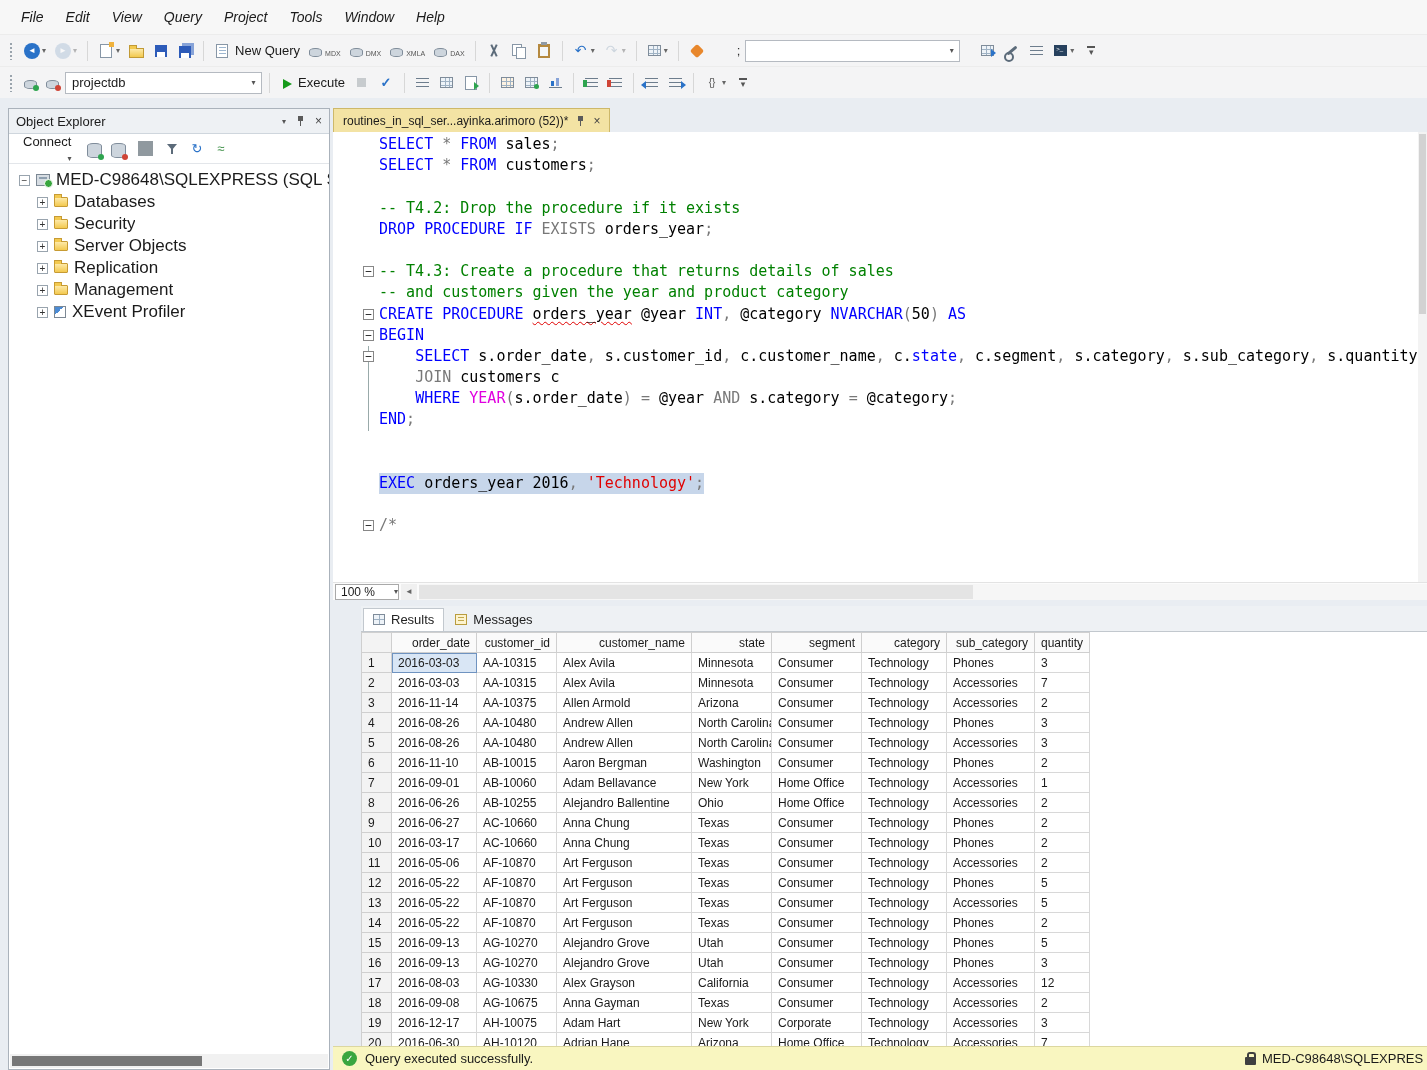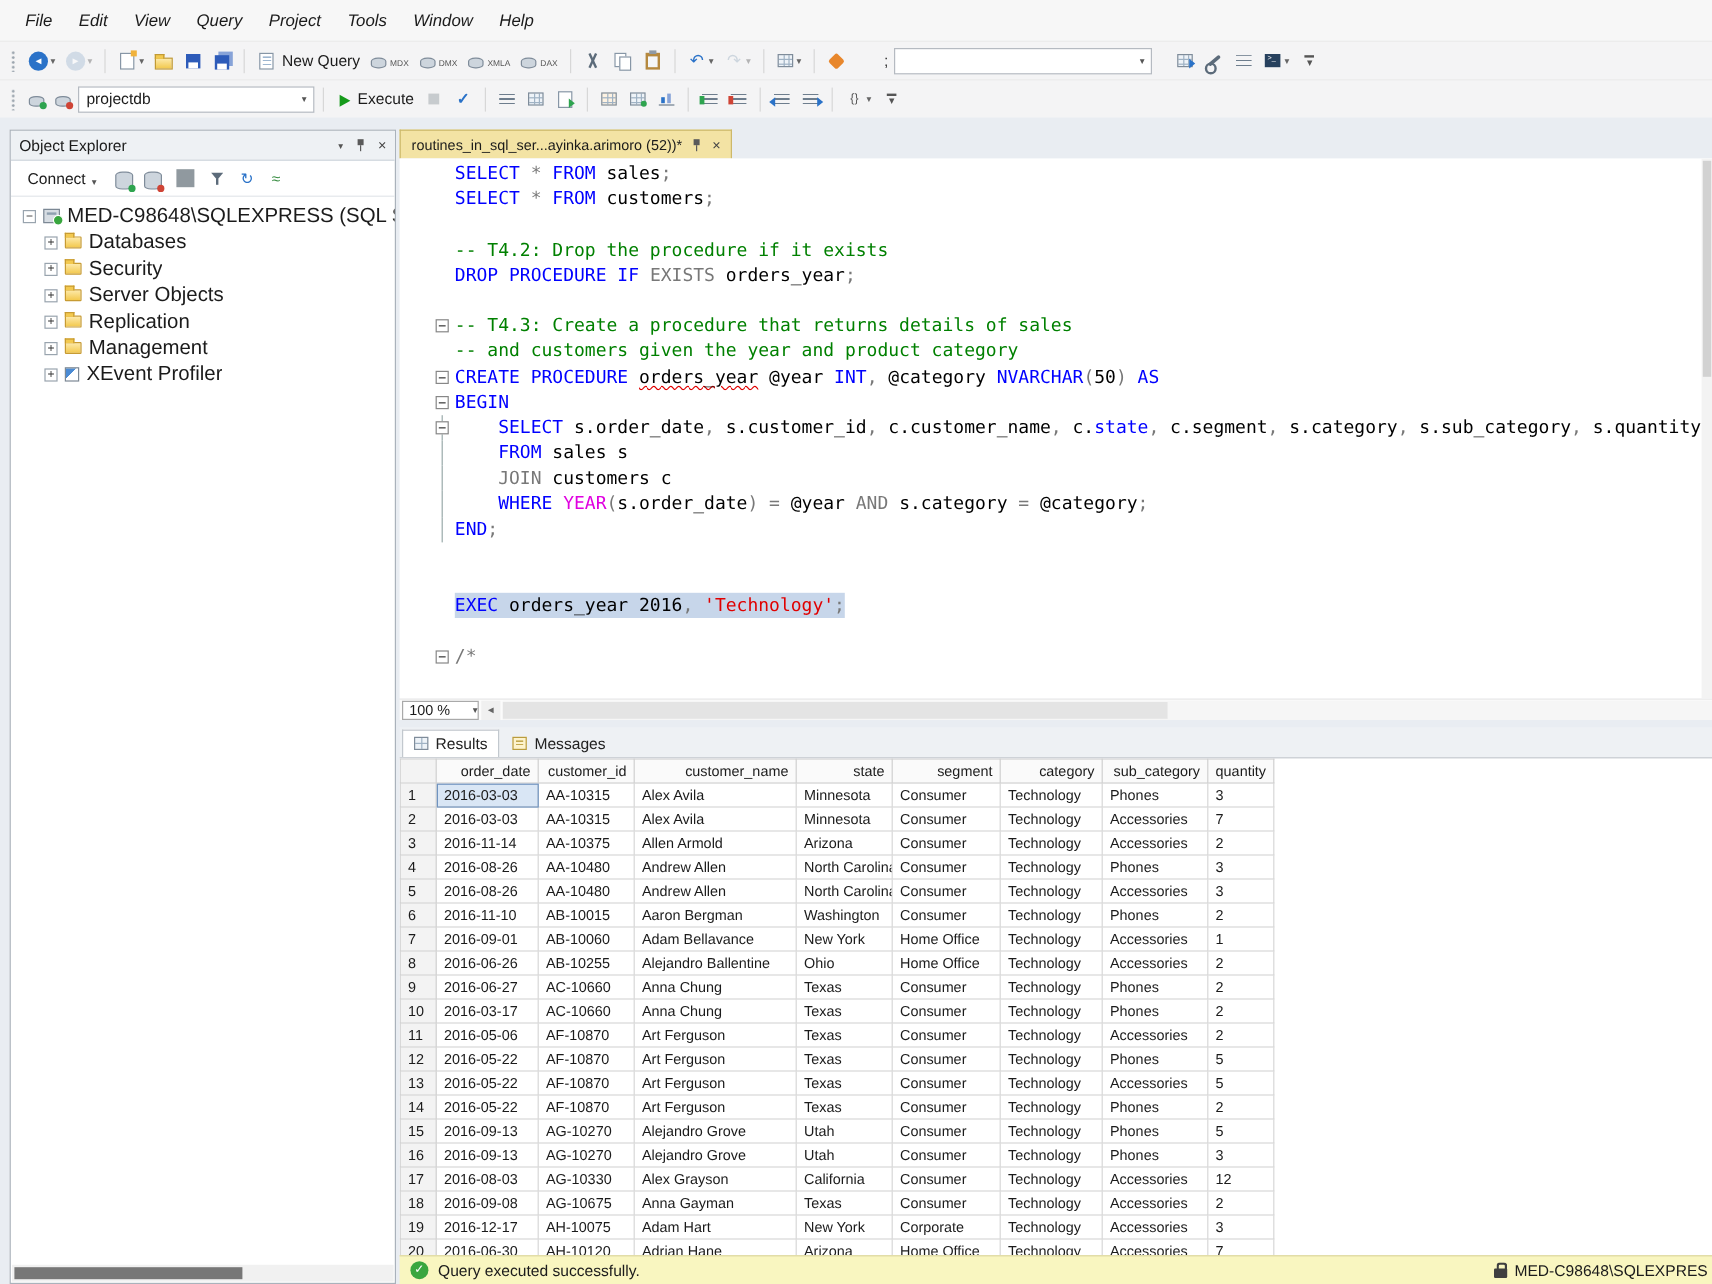--- a/index.html
+++ b/index.html
@@ -85,21 +85,21 @@
 .close-icon{font-size:12px;color:#444;line-height:12px;}
 .caret-icon{font-size:8px;color:#555;}
 
 
 .main{position:relative;height:972px;}
 .oe-panel{position:absolute;left:8px;top:10px;width:322px;bottom:0;background:#fff;border:1px solid #aab2bb;display:flex;flex-direction:column;overflow:hidden;}
 .oe-header{height:25px;background:#eef1f4;border-bottom:1px solid #cfd6dd;display:flex;align-items:center;padding:0 7px;font-size:13px;flex:none;}
 .oe-title{flex:1;}
 .oe-hicons{display:flex;gap:10px;align-items:center;color:#555;}
 .oe-connect{height:30px;display:flex;align-items:center;padding:0 8px;border-bottom:1px solid #e3e6ea;font-size:13px;flex:none;}
-.connect-btn{display:inline-flex;align-items:flex-end;gap:5px;padding:2px 6px;}
+.connect-btn{display:inline-flex;align-items:flex-end;gap:5px;padding:2px 6px;flex-direction:column;}
 .oe-hicons2{display:flex;gap:9px;margin-left:10px;align-items:center;}
 .oe-hicons2 .ic{width:15px;height:15px;}
 .oe-tree{flex:1;position:relative;font-size:17px;padding-top:5px;overflow:hidden;}
 .tree-row{display:flex;align-items:center;height:22px;gap:6px;padding-left:10px;white-space:nowrap;overflow:hidden;}
 .tree-row.child{padding-left:28px;}
 .tree-label{overflow:hidden;text-overflow:clip;}
 .expander{width:11px;height:11px;border:1px solid #99a4ae;background:#fff;position:relative;flex:none;}
 .expander::before{content:"";display:block;line-height:9px;text-align:center;font-size:10px;color:#333;}
 .expander.plus::before{content:"+";}
 .expander.minus::before{content:"−";}
@@ -132,21 +132,21 @@
 .tk-err{color:#000;text-decoration:underline wavy #e00000 1px;text-underline-offset:2px;}
 .v-scroll{position:absolute;top:0;right:0;width:9px;bottom:0;background:#f3f3f3;}
 .v-scroll .thumb{position:absolute;top:2px;left:1px;right:1px;height:180px;background:#d2d2d2;}
 .zoom-bar{height:18px;background:#fbfbfb;display:flex;align-items:center;gap:2px;border-top:1px solid #e3e3e3;flex:none;}
 .zoom-combo{width:64px;height:16px;border:1px solid #a9a9a9;background:#fff;font-size:12px;display:flex;align-items:center;padding-left:5px;justify-content:space-between;margin-left:2px;text-align:right;}
 .h-arrow{width:16px;height:16px;font-size:8px;color:#666;display:flex;align-items:center;justify-content:center;background:#f0f0f0;flex:none;}
 .h-track{flex:1;height:16px;background:#f6f6f6;position:relative;}
 .h-track .thumb{position:absolute;left:0;top:1px;height:14px;width:55%;background:#e4e4e4;}
 
 
-.results-pane{flex:1;margin-top:6px;display:flex;flex-direction:column;background:#eef1f4;min-height:0;}
+.results-pane{flex:1;margin-top:6px;display:flex;flex-direction:column;background:#eef1f4;min-height:0;margin-left:28px;}
 .res-tabs{height:25px;display:flex;align-items:flex-end;padding-left:2px;gap:2px;flex:none;}
 .res-tab{display:flex;align-items:center;gap:6px;padding:3px 9px 4px;font-size:13px;color:#222;}
 .res-tab.active{background:#fff;border:1px solid #c2c8ce;border-bottom:none;}
 .ric{width:12px;height:11px;display:inline-block;flex:none;position:relative;}
 .ric-grid{border:1px solid #7f8c9a;background-color:#eef3f8;background-image:linear-gradient(#9fb2c4 0 0),linear-gradient(90deg,#9fb2c4 0 0);background-size:100% 1px,1px 100%;background-position:0 4px,5px 0;background-repeat:no-repeat;}
 .ric-msg{border:1px solid #b99c3e;background:#fdf3cd;}
 .ric-msg::before{content:"";position:absolute;left:2px;top:2px;right:2px;height:5px;background:repeating-linear-gradient(#c2a84e 0 1px,transparent 1px 3px);}
 .grid-wrap{flex:1;background:#fff;overflow:hidden;border-top:1px solid #c2c8ce;position:relative;min-height:0;}
 table.grid{border-collapse:collapse;font-size:12px;table-layout:fixed;width:728px;}
 .grid th,.grid td{border:1px solid #d8d8d8;height:20px;padding:0 6px;text-align:left;font-weight:normal;overflow:hidden;white-space:nowrap;}
@@ -420,21 +420,20 @@
             <div class="code-line"><span class="gutter"></span><span class="line-content"><span class="tk-kw">SELECT</span><span class="tk-op"> * </span><span class="tk-kw">FROM</span><span class="tk-id"> customers</span><span class="tk-op">;</span></span></div>
             <div class="code-line"><span class="gutter"></span><span class="line-content"></span></div>
             <div class="code-line"><span class="gutter"></span><span class="line-content"><span class="tk-com">-- T4.2: Drop the procedure if it exists</span></span></div>
             <div class="code-line"><span class="gutter"></span><span class="line-content"><span class="tk-kw">DROP PROCEDURE IF </span><span class="tk-op">EXISTS </span><span class="tk-id">orders_year</span><span class="tk-op">;</span></span></div>
             <div class="code-line"><span class="gutter"></span><span class="line-content"></span></div>
             <div class="code-line"><span class="gutter"><span class="fold-box">−</span></span><span class="line-content"><span class="tk-com">-- T4.3: Create a procedure that returns details of sales</span></span></div>
             <div class="code-line"><span class="gutter"></span><span class="line-content"><span class="tk-com">-- and customers given the year and product category</span></span></div>
             <div class="code-line"><span class="gutter"><span class="fold-box">−</span></span><span class="line-content"><span class="tk-kw">CREATE PROCEDURE </span><span class="tk-err">orders_year</span><span class="tk-id"> @year </span><span class="tk-kw">INT</span><span class="tk-op">, </span><span class="tk-id">@category </span><span class="tk-kw">NVARCHAR</span><span class="tk-op">(</span><span class="tk-id">50</span><span class="tk-op">) </span><span class="tk-kw">AS</span></span></div>
             <div class="code-line"><span class="gutter"><span class="fold-box">−</span></span><span class="line-content"><span class="tk-kw">BEGIN</span></span></div>
             <div class="code-line"><span class="gutter"><span class="guide-line"></span><span class="fold-box">−</span></span><span class="line-content"><span class="tk-id">    </span><span class="tk-kw">SELECT</span><span class="tk-id"> s.order_date</span><span class="tk-op">, </span><span class="tk-id">s.customer_id</span><span class="tk-op">, </span><span class="tk-id">c.customer_name</span><span class="tk-op">, </span><span class="tk-id">c.</span><span class="tk-kw">state</span><span class="tk-op">, </span><span class="tk-id">c.segment</span><span class="tk-op">, </span><span class="tk-id">s.category</span><span class="tk-op">, </span><span class="tk-id">s.sub_category</span><span class="tk-op">, </span><span class="tk-id">s.quantity</span></span></div>
-            <div class="code-line"><span class="gutter"><span class="guide-line"></span></span><span class="line-content"><span class="tk-id">    </span><span class="tk-kw">FROM</span><span class="tk-id"> sales s</span></span></div>
             <div class="code-line"><span class="gutter"><span class="guide-line"></span></span><span class="line-content"><span class="tk-id">    </span><span class="tk-op">JOIN</span><span class="tk-id"> customers c</span></span></div>
             <div class="code-line"><span class="gutter"><span class="guide-line"></span></span><span class="line-content"><span class="tk-id">    </span><span class="tk-kw">WHERE</span><span class="tk-id"> </span><span class="tk-fn">YEAR</span><span class="tk-op">(</span><span class="tk-id">s.order_date</span><span class="tk-op">) = </span><span class="tk-id">@year </span><span class="tk-op">AND </span><span class="tk-id">s.category </span><span class="tk-op">= </span><span class="tk-id">@category</span><span class="tk-op">;</span></span></div>
             <div class="code-line"><span class="gutter"><span class="guide-line"></span></span><span class="line-content"><span class="tk-kw">END</span><span class="tk-op">;</span></span></div>
             <div class="code-line"><span class="gutter"></span><span class="line-content"></span></div>
             <div class="code-line"><span class="gutter"></span></div>
             <div class="code-line"><span class="gutter"></span><span class="line-content line-sel"><span class="tk-kw">EXEC</span><span class="tk-id"> orders_year 2016</span><span class="tk-op">, </span><span class="tk-str">'Technology'</span><span class="tk-op">;</span></span></div>
             <div class="code-line"><span class="gutter"></span><span class="line-content"></span></div>
             <div class="code-line"><span class="gutter"><span class="fold-box">−</span></span><span class="line-content"><span class="tk-op">/*</span></span></div>
           </div>
         <div class="v-scroll">

